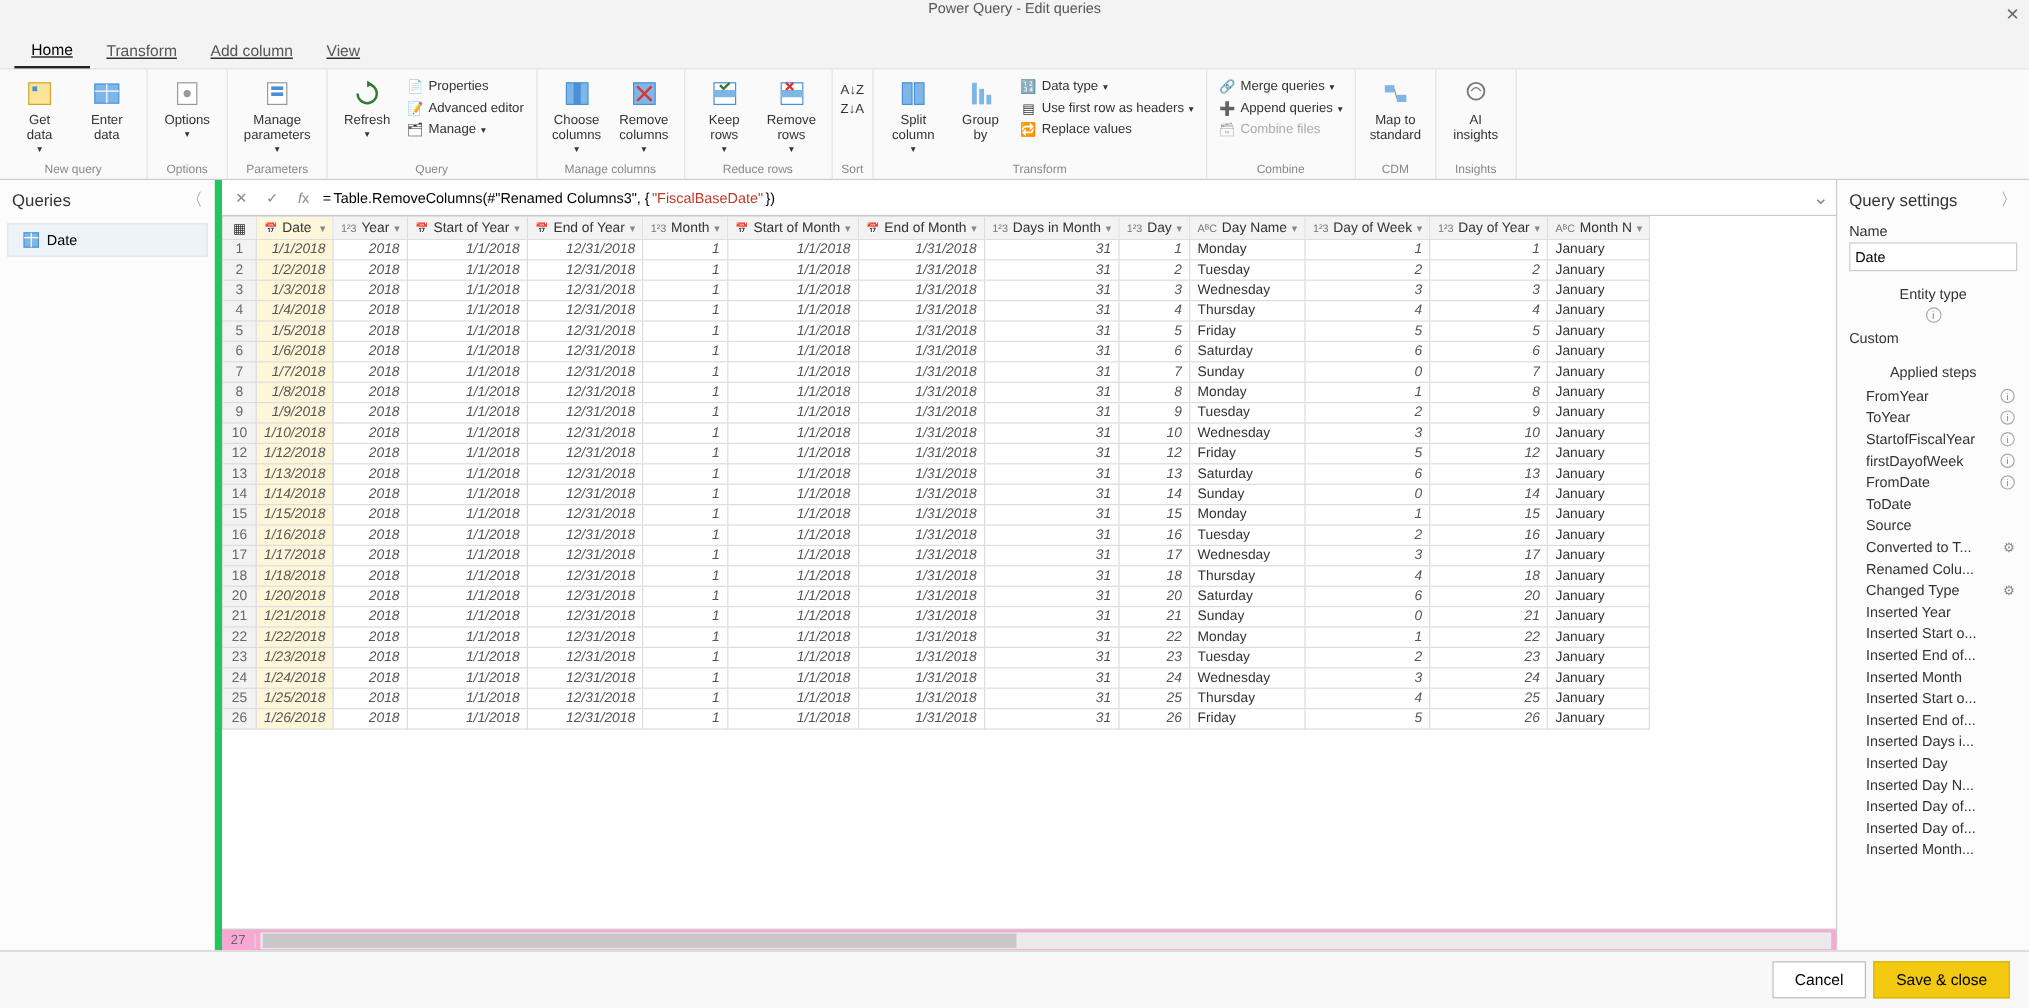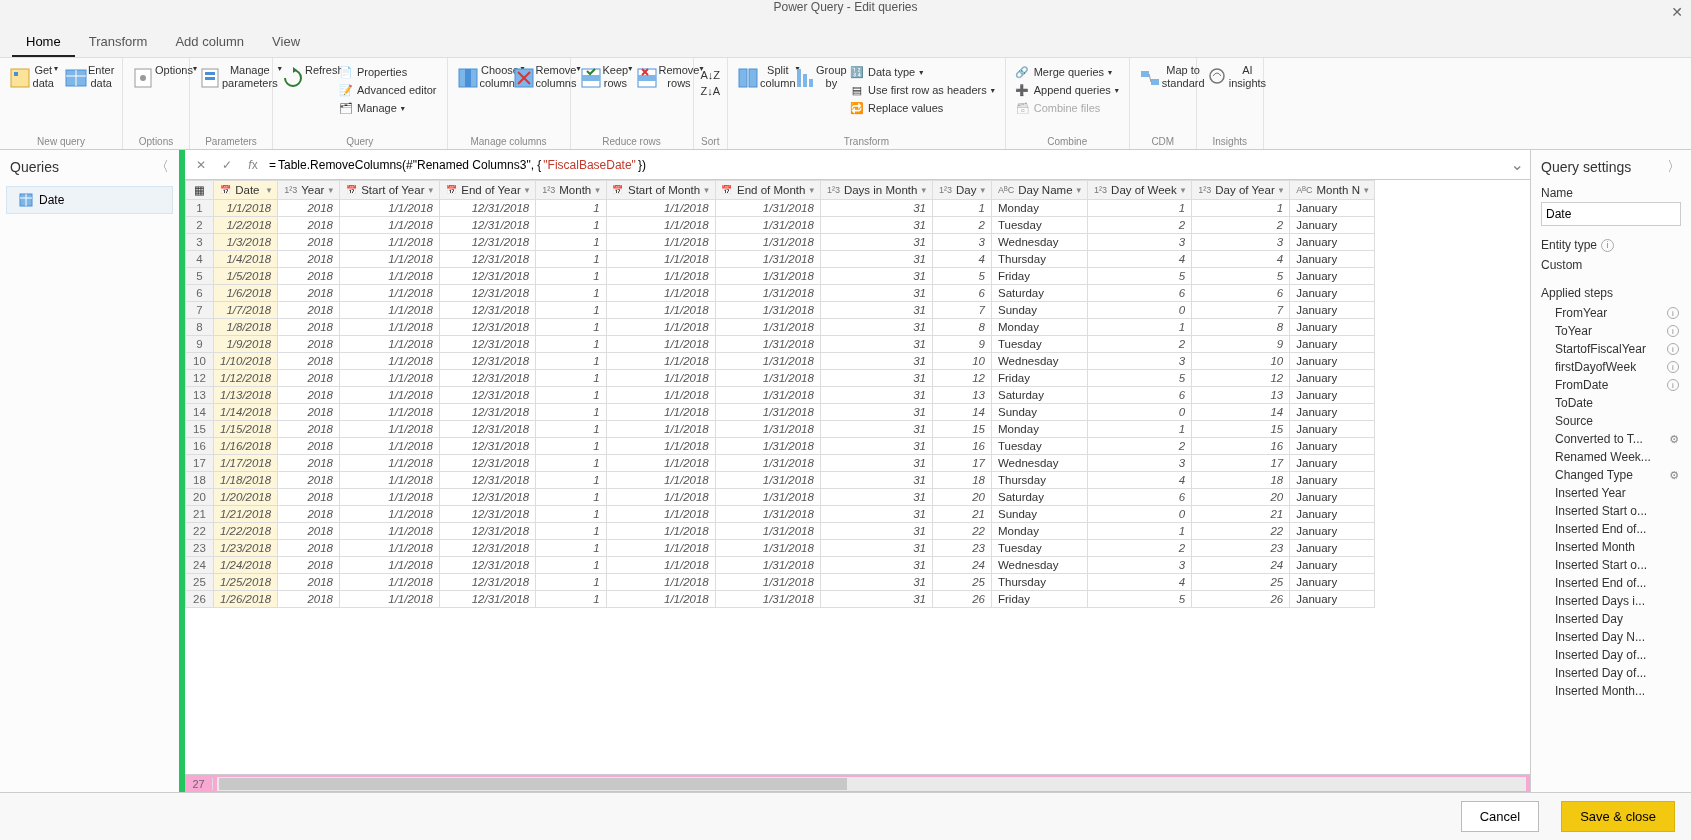--- a/index.html
+++ b/index.html
@@ -3,30 +3,30 @@
 <meta charset="utf-8">
 <style>
 * { box-sizing: border-box; margin: 0; padding: 0; font-family: "Segoe UI", sans-serif; }
 body { background: #f3f3f3; width: 1691px; height: 840px; overflow: hidden; display: flex; flex-direction: column; }
 
 
 .titlebar { height: 28px; display: flex; justify-content: center; position: relative; background: #f3f3f3; font-size: 12px; color: #555; }
 .titlebar .close { position: absolute; right: 8px; top: 4px; font-size: 14px; cursor: pointer; color: #666; }
 
 
-.ribbon-tabs { height: 30px; display: flex; align-items: flex-start; padding-left: 12px; background: #f3f3f3; border-bottom: 1px solid #ddd; }
+.ribbon-tabs { height: 30px; display: flex; align-items: center; padding-left: 12px; background: #f3f3f3; border-bottom: 1px solid #ddd; text-decoration: underline; }
 .ribbon-tabs .tab { padding: 6px 14px; font-size: 13px; color: #555; cursor: pointer; }
 .ribbon-tabs .tab.active { color: #000; border-bottom: 2px solid #222; }
 
 
 .ribbon { height: 92px; display: flex; background: #fafafa; border-bottom: 1px solid #ccc; }
 .rgroup { display: flex; flex-direction: column; border-right: 1px solid #e3e3e3; padding: 2px 6px 0 6px; }
 .rgroup .controls { flex: 1; display: flex; align-items: flex-start; gap: 2px; }
 .rgroup .label { font-size: 10px; color: #888; text-align: center; padding: 2px 0; }
-.big-btn { display: flex; flex-direction: row; align-items: flex-start; justify-content: flex-start; width: 54px; padding: 4px 2px; cursor: pointer; font-size: 11px; color: #333; text-align: center; line-height: 1.2; }
+.big-btn { display: flex; flex-direction: column; align-items: center; justify-content: flex-start; width: 54px; padding: 4px 2px; cursor: pointer; font-size: 11px; color: #333; text-align: center; line-height: 1.2; }
 .big-btn .icon { width: 28px; height: 28px; margin-bottom: 2px; display:flex; align-items:center; justify-content:center; }
 .small-col { display: flex; flex-direction: column; justify-content: flex-start; gap: 2px; padding-top: 4px; }
 .small-btn { display: flex; align-items: center; gap: 4px; font-size: 11px; color: #333; padding: 1px 4px; cursor: pointer; white-space: nowrap; }
 .small-btn.disabled { color: #aaa; }
 .small-btn .icon { width: 14px; height: 14px; display:flex; align-items:center; justify-content:center; }
 
 
 .main { flex: 1; display: flex; overflow: hidden; }
 
 
@@ -56,28 +56,28 @@
 .hscroll { height: 18px; border-top: 1px solid #ccc; background: #f9a8d4; display:flex; align-items:center; }
 .hscroll .rownum { width:28px; text-align:center; font-size:11px; color:#666; border-right:1px solid #ddd;}
 .hscroll .track { flex:1; height:14px; position:relative; background:#eaeaea; margin:0 4px;}
 .hscroll .thumb { position:absolute; left:2px; top:1px; height:12px; width:48%; background:#c8c8c8;}
 
 
 .settings { width: 161px; background: #fcfcfc; border-left: 1px solid #ccc; padding: 8px 10px; overflow: auto; font-size: 12px; color: #333; }
 .settings h3 { font-size: 14px; font-weight: normal; display:flex; justify-content:space-between; align-items:center; margin-bottom: 10px;}
 .settings .field-label { font-size: 12px; color: #333; margin-top: 6px; }
 .settings input.name { width: 100%; border: 1px solid #ccc; padding: 4px; font-size: 12px; margin-top: 2px; }
-.settings .section-title { font-size: 12px; margin-top: 12px; display:flex; align-items:center; gap:4px; }
+.settings .section-title { font-size: 12px; margin-top: 12px; display:flex; align-items:center; gap:4px;flex-direction:column; }
 .settings .entity-type { font-size: 12px; margin-top: 6px; }
 .steps-list { margin-top: 4px; }
 .step { display: flex; align-items: center; justify-content: space-between; padding: 2px 2px 2px 14px; font-size: 12px; cursor: pointer; white-space: nowrap; overflow:hidden; text-overflow:ellipsis;}
 .step .gear { color: #888; font-size: 11px; }
 
 
-.footer { height: 48px; border-top: 1px solid #ccc; background: #f8f8f8; display: flex; justify-content: flex-end; align-items: center; padding: 0 16px; gap: 22px; }
+.footer { height: 48px; border-top: 1px solid #ccc; background: #f8f8f8; display: flex; justify-content: flex-end; align-items: center; padding: 0 16px; gap: 6px; }
 .footer button { padding: 7px 18px; font-size: 13px; border: 1px solid #bbb; background: #fff; cursor: pointer; }
 .footer button.primary { background: #f2c811; border-color: #d9b30a; }
 
 
 svg { display: block; }
 </style>
 </head>
 <body>
 
 <div class="titlebar">
@@ -925,21 +925,21 @@
           <span style="overflow:hidden;text-overflow:ellipsis">ToDate</span>
         </div>
         <div class="step">
           <span style="overflow:hidden;text-overflow:ellipsis">Source</span>
         </div>
         <div class="step">
           <span style="overflow:hidden;text-overflow:ellipsis">Converted to T...</span>
           <span class="gear">⚙</span>
         </div>
         <div class="step">
-          <span style="overflow:hidden;text-overflow:ellipsis">Renamed Week...</span>
+          <span style="overflow:hidden;text-overflow:ellipsis">Renamed Colu...</span>
         </div>
         <div class="step">
           <span style="overflow:hidden;text-overflow:ellipsis">Changed Type</span>
           <span class="gear">⚙</span>
         </div>
         <div class="step">
           <span style="overflow:hidden;text-overflow:ellipsis">Inserted Year</span>
         </div>
         <div class="step">
           <span style="overflow:hidden;text-overflow:ellipsis">Inserted Start o...</span>

